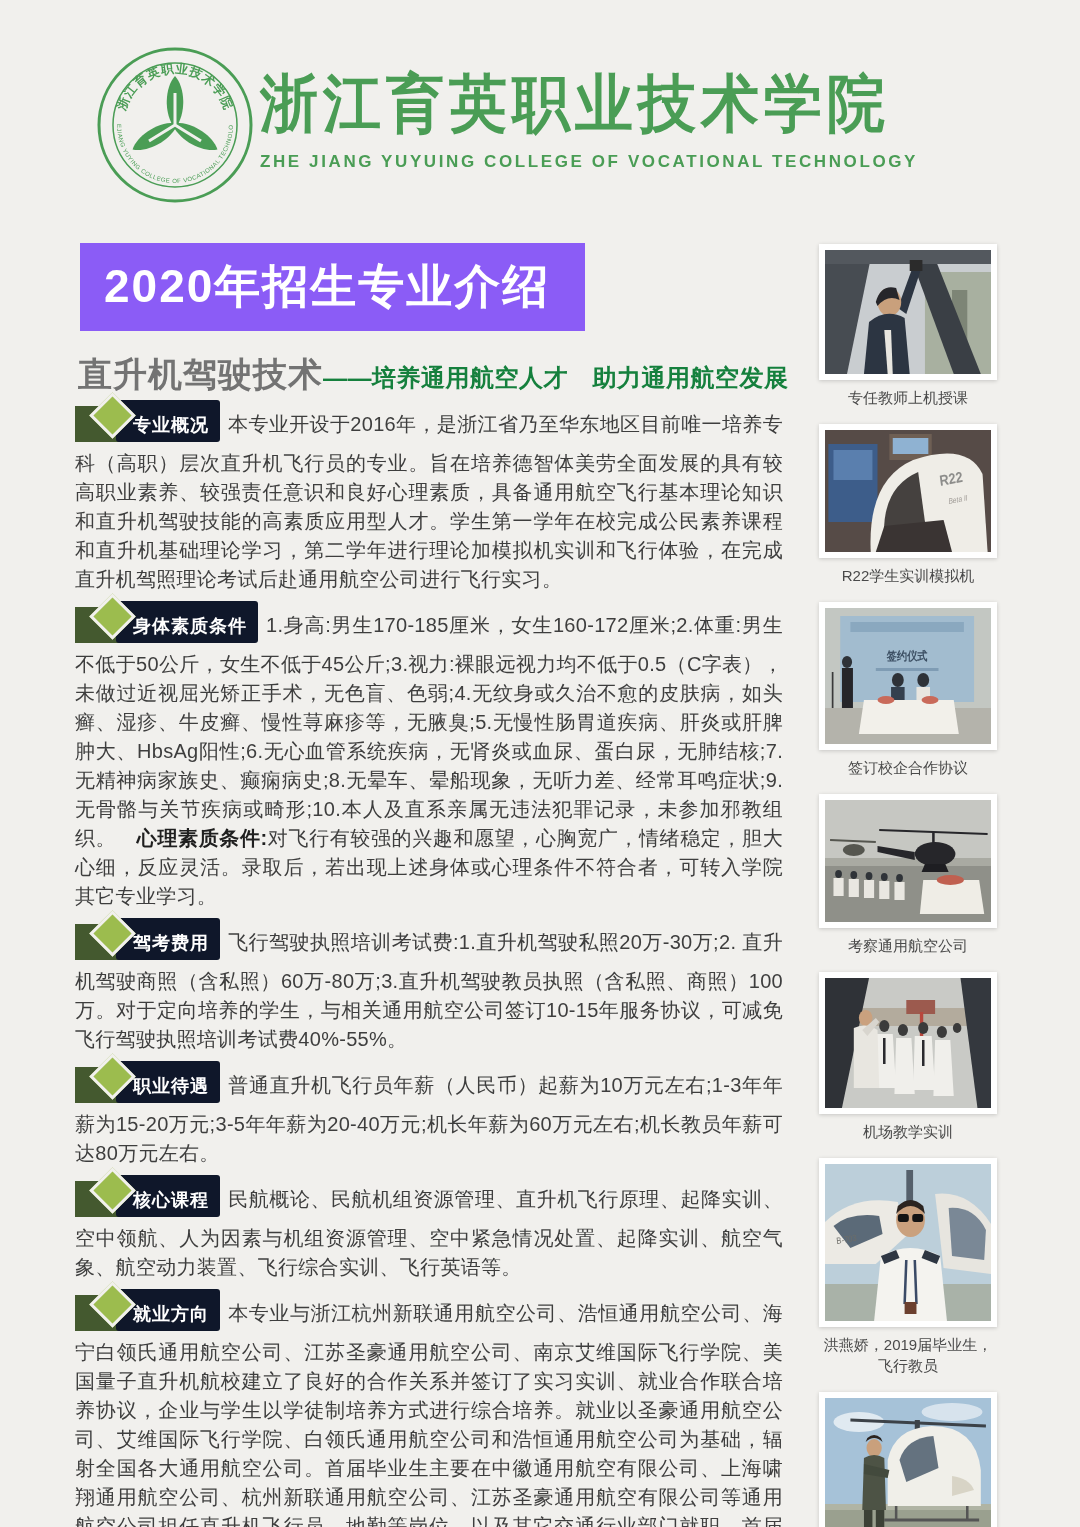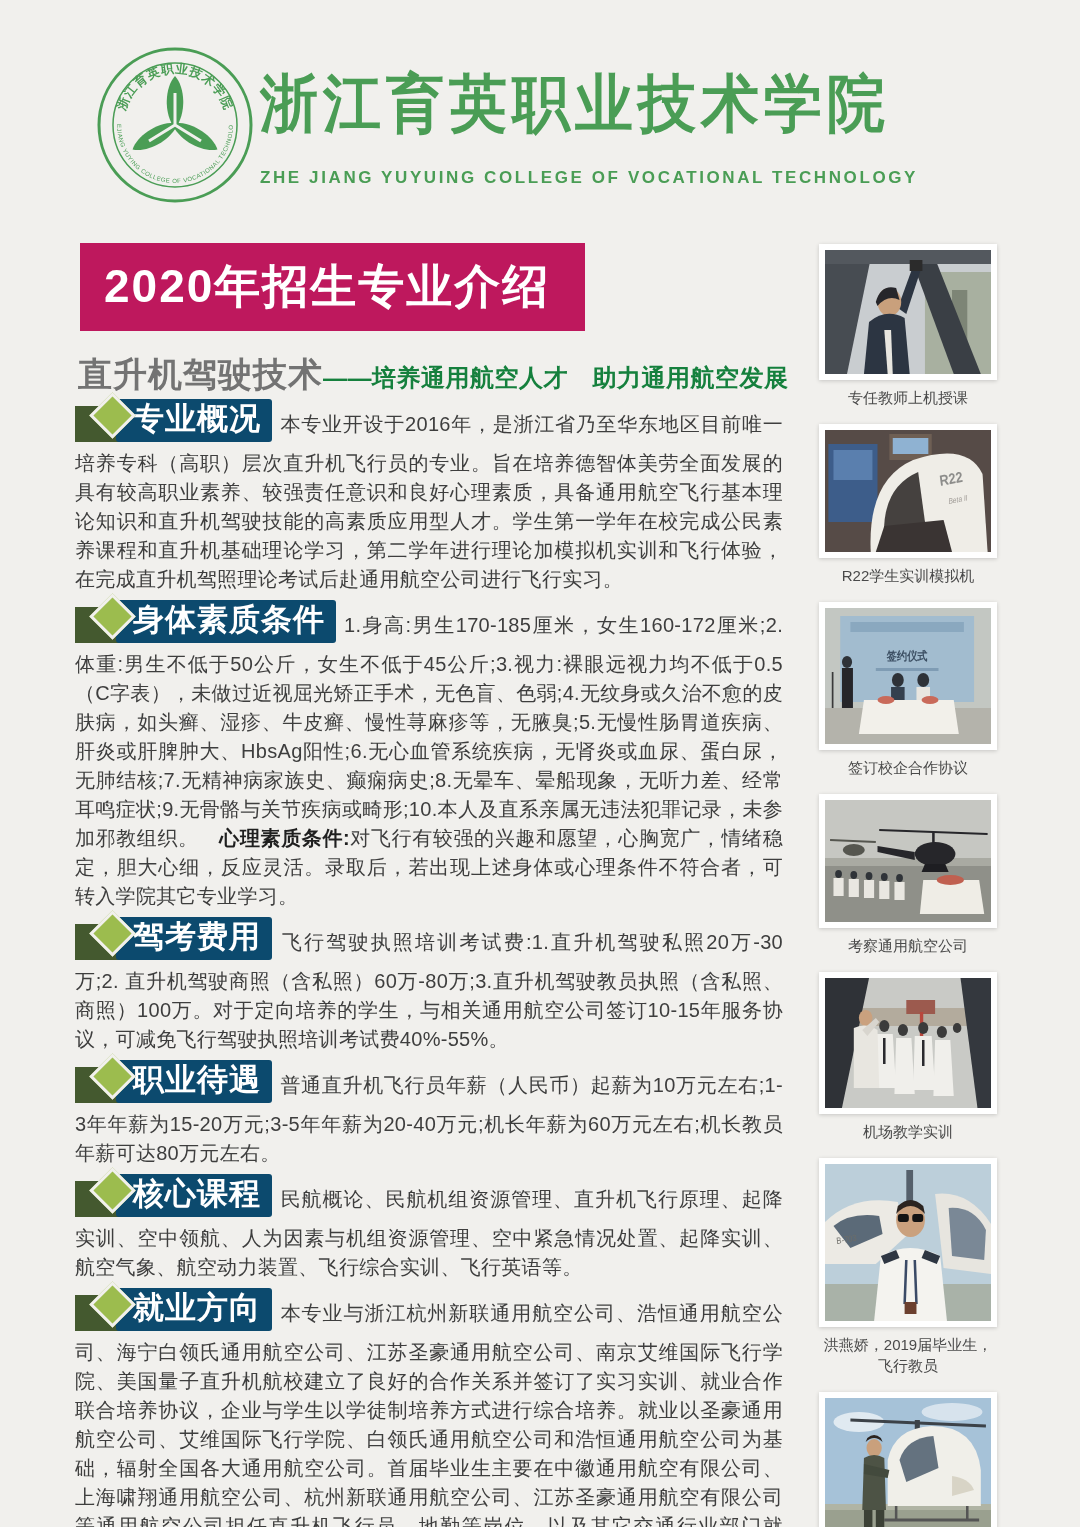--- a/index.html
+++ b/index.html
@@ -11,27 +11,27 @@
   }
   
   .logo{ position:absolute; left:95px; top:45px; width:160px; height:160px; }
   .name-block{ position:absolute; left:260px; top:62px; width:700px; }
   .cn-name{
     font-size:58px; font-weight:900; color:#4a9d55; letter-spacing:5px;
     white-space:nowrap; font-family:"Liberation Sans",sans-serif;
     transform:scaleY(1.08); transform-origin:top left;
   }
   .en-name{
-    margin-top:28px; font-size:17px; font-weight:bold; color:#4a9d55;
+    margin-top:12px; font-size:17px; font-weight:bold; color:#4a9d55;
     letter-spacing:2.6px; white-space:nowrap;
   }
   
   .banner{
     position:absolute; left:80px; top:243px; width:505px; height:88px;
-    background:#be185d; color:#fff; display:flex; align-items:center;
+    background:#8b5cf6; color:#fff; display:flex; align-items:center;
     padding-left:24px; font-size:46px; font-weight:bold; letter-spacing:2px;
   }
   
   .major-title{ position:absolute; left:78px; top:352px; white-space:nowrap; }
   .mt-main{ font-size:34px; font-weight:bold; color:#737373; letter-spacing:1px; }
   .mt-sub{ font-size:24px; font-weight:bold; color:#15803d; letter-spacing:.5px; }
   
   .content{ position:absolute; left:75px; top:402px; width:708px; }
   .section{ margin-bottom:9px; }
   .section-text{
@@ -40,23 +40,23 @@
   }
   .mid-bold{ font-weight:bold; color:#1f1f1f; }
   
   .badge{ display:inline-flex; align-items:center; vertical-align:middle;
           margin:0 8px 4px 0; position:relative; top:-3px; }
   .b-sq{ position:relative; z-index:0; width:45px; height:36px; background:#44592f;
          align-self:flex-end; margin-bottom:0; display:inline-block; }
   .b-di{ position:relative; z-index:2; width:33px; height:33px; background:#9cbc4e;
          border:3px solid #f1f0ed; transform:rotate(45deg); margin-left:-24px;
          margin-bottom:10px; display:inline-block; }
-  .b-lb{ position:relative; z-index:1; background:#0c4a6e; color:#fff;
-         font-weight:bold; font-size:31px; line-height:1; letter-spacing:1px;
-         padding:4px 11px 8px 17px; border-radius:3px; margin-left:-13px;
+  .b-lb{ position:relative; z-index:1; background:#0f172a; color:#fff;
+         font-weight:bold; font-size:18px; line-height:1; letter-spacing:1px;
+         padding:16px 11px 8px 17px; border-radius:3px; margin-left:-13px;
          display:inline-block; white-space:nowrap; }
   
   .photos{ position:absolute; left:803px; top:228px; width:210px; }
   .photo-card{ background:#fff; padding:6px; box-shadow:0 1px 4px rgba(0,0,0,.18); }
   .photo-card svg{ display:block; width:100%; }
   .photo-cap{
     font-size:15px; color:#4a4a4a; text-align:center; line-height:21px;
     margin:7px 4px 15px;
   }
   figure{ margin:16px; }

